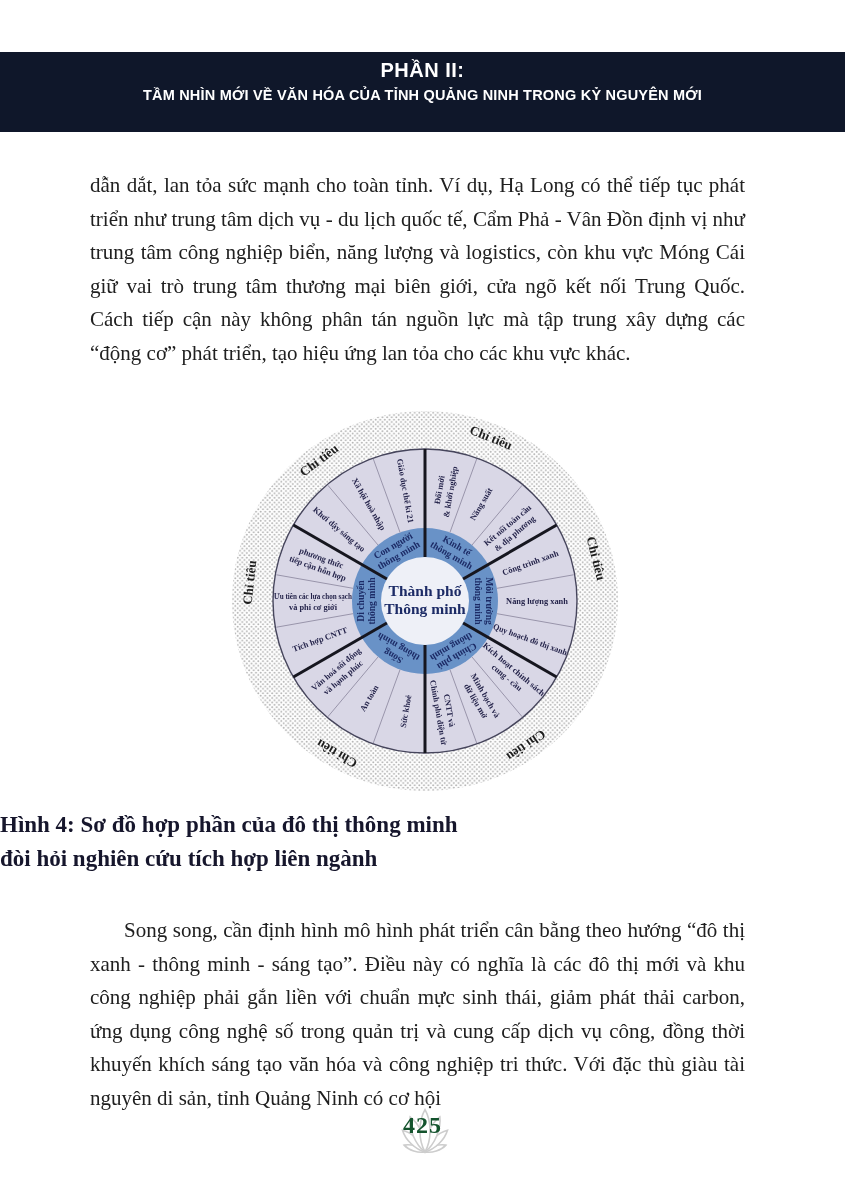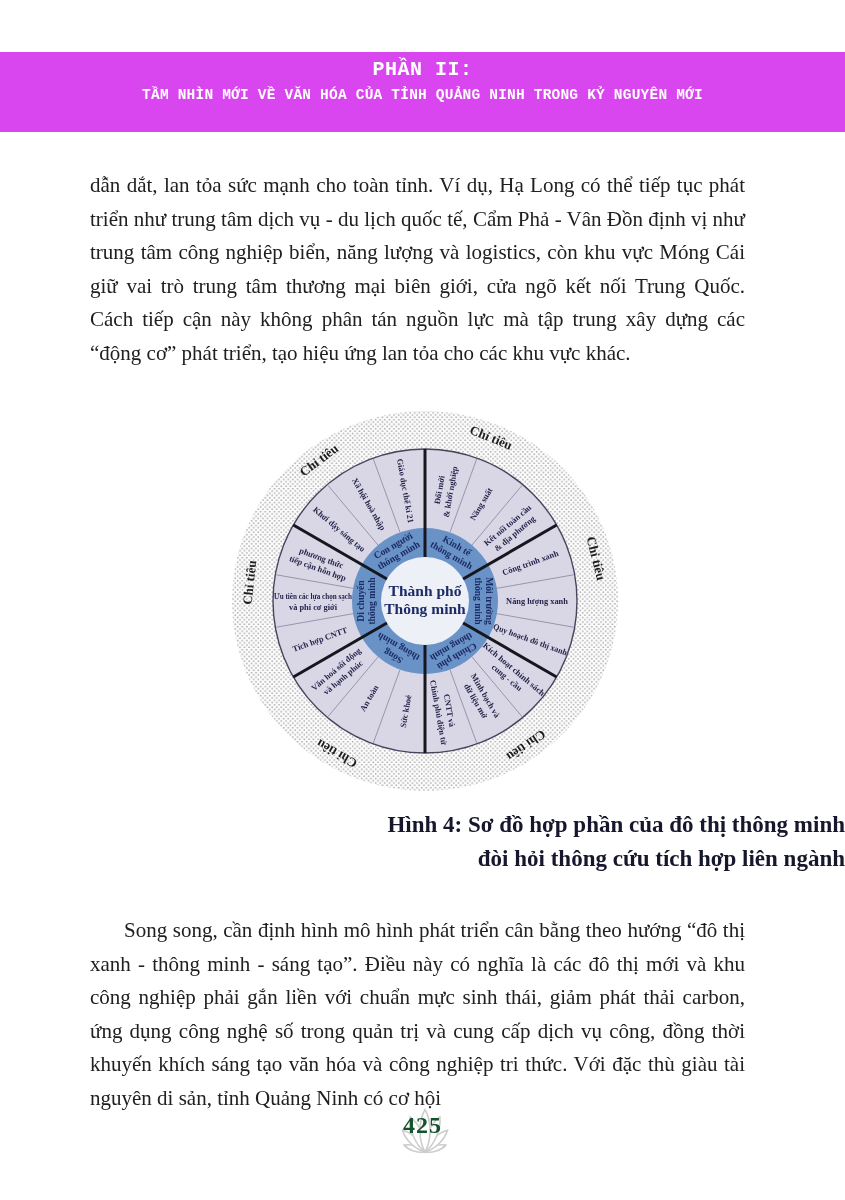--- a/index.html
+++ b/index.html
@@ -19,36 +19,36 @@
   .para{
     position:absolute;left:90px;width:655px;
     font-size:21px;line-height:33.5px;text-align:justify;color:#202020;
   }
   .p1{top:148px;}
   .p2{top:893px;text-indent:34px;}
   
   .figure{position:absolute;left:225px;top:407px;width:400px;height:390px;}
   
   .caption{
-    position:absolute;left:0;top:808px;width:845px;text-align:right;
+    position:absolute;left:0;top:808px;width:845px;text-align:left;
     font-weight:bold;font-size:23px;line-height:34px;color:#16162c;
   }
   
   .lotus{position:absolute;left:377px;top:1097px;width:96px;height:58px;}
   .pagenum{
     position:absolute;left:0;top:1112px;width:845px;text-align:center;
     font-weight:bold;font-size:24px;color:#14532d;letter-spacing:1px;
   }
 </style>
 </head>
 <body>
 
 <div id="page">
 
-  <header class="banner" id="banner" style="background: #d946ef; color: rgb(255, 255, 255); font-family: Liberation Mono, monospace;">
+  <header class="banner" id="banner" style="background: #0f172a; color: rgb(255, 255, 255);">
     <div class="part">PHẦN II:</div>
     <div class="sub">TẦM NHÌN MỚI VỀ VĂN HÓA CỦA TỈNH QUẢNG NINH TRONG KỶ NGUYÊN MỚI</div>
   </header>
 
   <p class="para p1">dẫn dắt, lan tỏa sức mạnh cho toàn tỉnh. Ví dụ, Hạ Long có thể tiếp tục phát triển như trung tâm dịch vụ - du lịch quốc tế, Cẩm Phả - Vân Đồn định vị như trung tâm công nghiệp biển, năng lượng và logistics, còn khu vực Móng Cái giữ vai trò trung tâm thương mại biên giới, cửa ngõ kết nối Trung Quốc. Cách tiếp cận này không phân tán nguồn lực mà tập trung xây dựng các “động cơ” phát triển, tạo hiệu ứng lan tỏa cho các khu vực khác.</p>
 
   <figure class="figure" style="margin:0;">
     <svg id="wheel-svg" viewBox="0 0 400 390" width="400" height="390">
         <defs>
           <pattern id="halftone" width="4.6" height="4.6" patternUnits="userSpaceOnUse">
@@ -108,21 +108,21 @@
         <text transform="translate(264.4323340675369 34.52437701451257) rotate(22)" font-size="13" fill="#1d1d1d" font-family="&quot;Liberation Serif&quot;,&quot;DejaVu Serif&quot;,serif" font-weight="bold" text-anchor="middle">Chỉ tiêu</text>
         <text transform="translate(366.89086491947137 152.38943395685712) rotate(76)" font-size="13" fill="#1d1d1d" font-family="&quot;Liberation Serif&quot;,&quot;DejaVu Serif&quot;,serif" font-weight="bold" text-anchor="middle">Chỉ tiêu</text>
         <text transform="translate(298.65514705237996 334.89415161770654) rotate(145)" font-size="13" fill="#1d1d1d" font-family="&quot;Liberation Serif&quot;,&quot;DejaVu Serif&quot;,serif" font-weight="bold" text-anchor="middle">Chỉ tiêu</text>
         <text transform="translate(113.99999999999999 342.95636945092343) rotate(210)" font-size="13" fill="#1d1d1d" font-family="&quot;Liberation Serif&quot;,&quot;DejaVu Serif&quot;,serif" font-weight="bold" text-anchor="middle">Chỉ tiêu</text>
         <text transform="translate(28.942233996656967 176.02110431796368) rotate(276)" font-size="13" fill="#1d1d1d" font-family="&quot;Liberation Serif&quot;,&quot;DejaVu Serif&quot;,serif" font-weight="bold" text-anchor="middle">Chỉ tiêu</text>
       </svg>
   </figure>
 
   <div class="caption">
     <div>Hình 4: Sơ đồ hợp phần của đô thị thông minh</div>
-    <div>đòi hỏi thông cứu tích hợp liên ngành</div>
+    <div>đòi hỏi nghiên cứu tích hợp liên ngành</div>
   </div>
 
   <p class="para p2">Song song, cần định hình mô hình phát triển cân bằng theo hướng “đô thị xanh - thông minh - sáng tạo”. Điều này có nghĩa là các đô thị mới và khu công nghiệp phải gắn liền với chuẩn mực sinh thái, giảm phát thải carbon, ứng dụng công nghệ số trong quản trị và cung cấp dịch vụ công, đồng thời khuyến khích sáng tạo văn hóa và công nghiệp tri thức. Với đặc thù giàu tài nguyên di sản, tỉnh Quảng Ninh có cơ hội</p>
 
   <svg class="lotus" viewBox="0 0 100 60">
     <g transform="translate(50,57)" fill="#ffffff" stroke="#cdcdcd" stroke-width="1.6">
       <path d="M0,0 C-7,-12 -7,-32 0,-44 C7,-32 7,-12 0,0 Z" transform="rotate(-72) scale(0.52)" vector-effect="non-scaling-stroke"></path>
       <path d="M0,0 C-7,-12 -7,-32 0,-44 C7,-32 7,-12 0,0 Z" transform="rotate(72) scale(0.52)" vector-effect="non-scaling-stroke"></path>
       <path d="M0,0 C-7,-12 -7,-32 0,-44 C7,-32 7,-12 0,0 Z" transform="rotate(-46) scale(0.74)" vector-effect="non-scaling-stroke"></path>
       <path d="M0,0 C-7,-12 -7,-32 0,-44 C7,-32 7,-12 0,0 Z" transform="rotate(46) scale(0.74)" vector-effect="non-scaling-stroke"></path>

